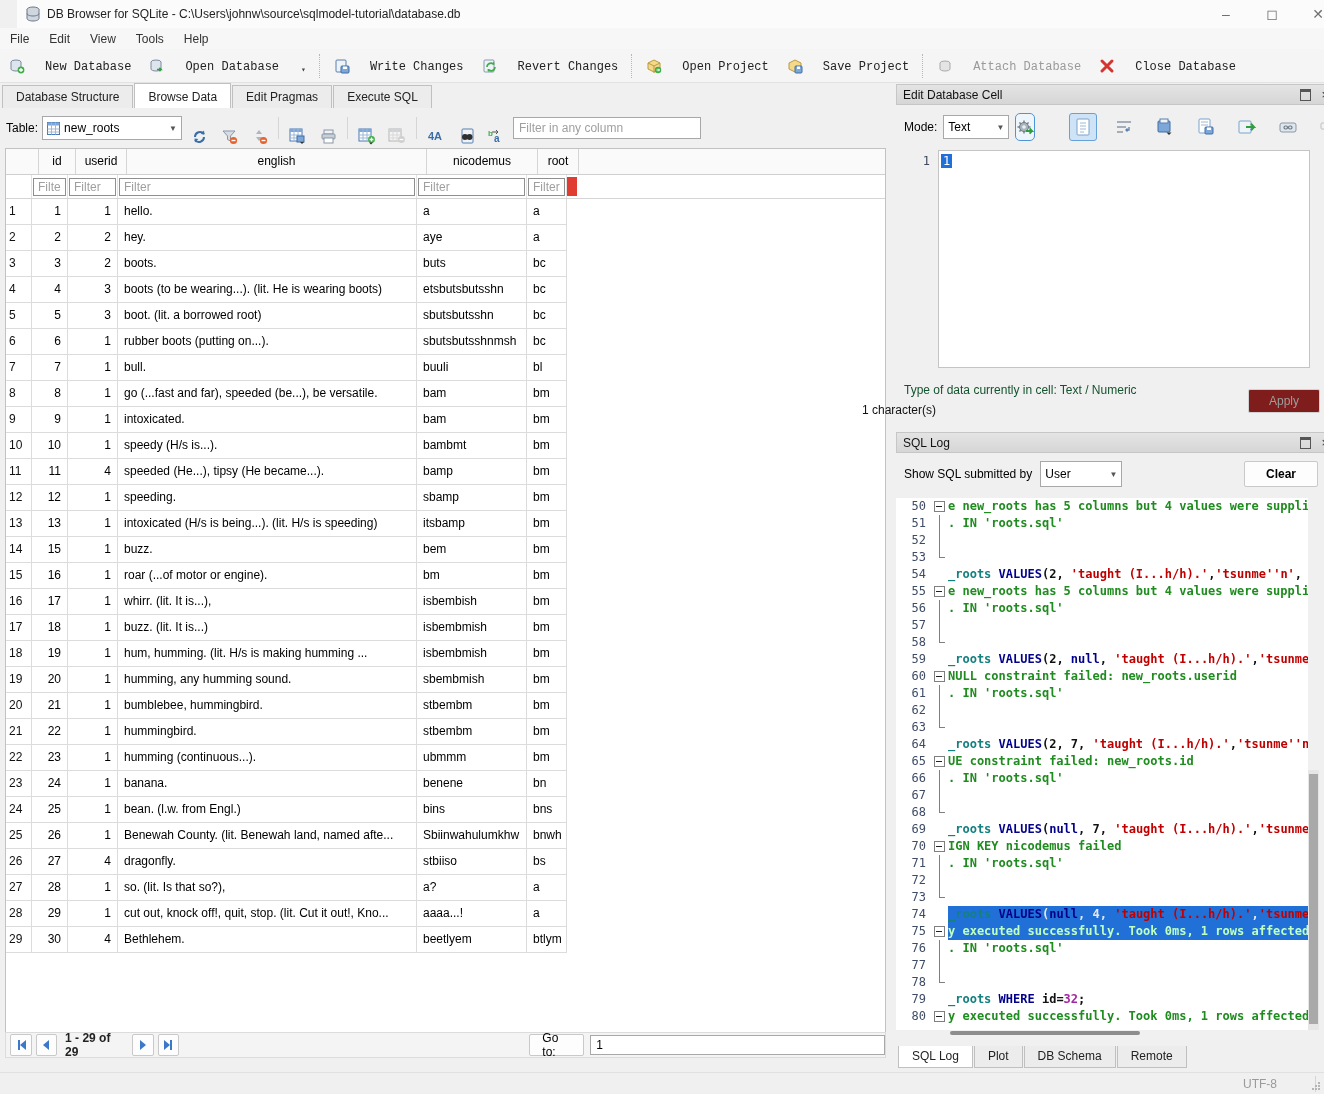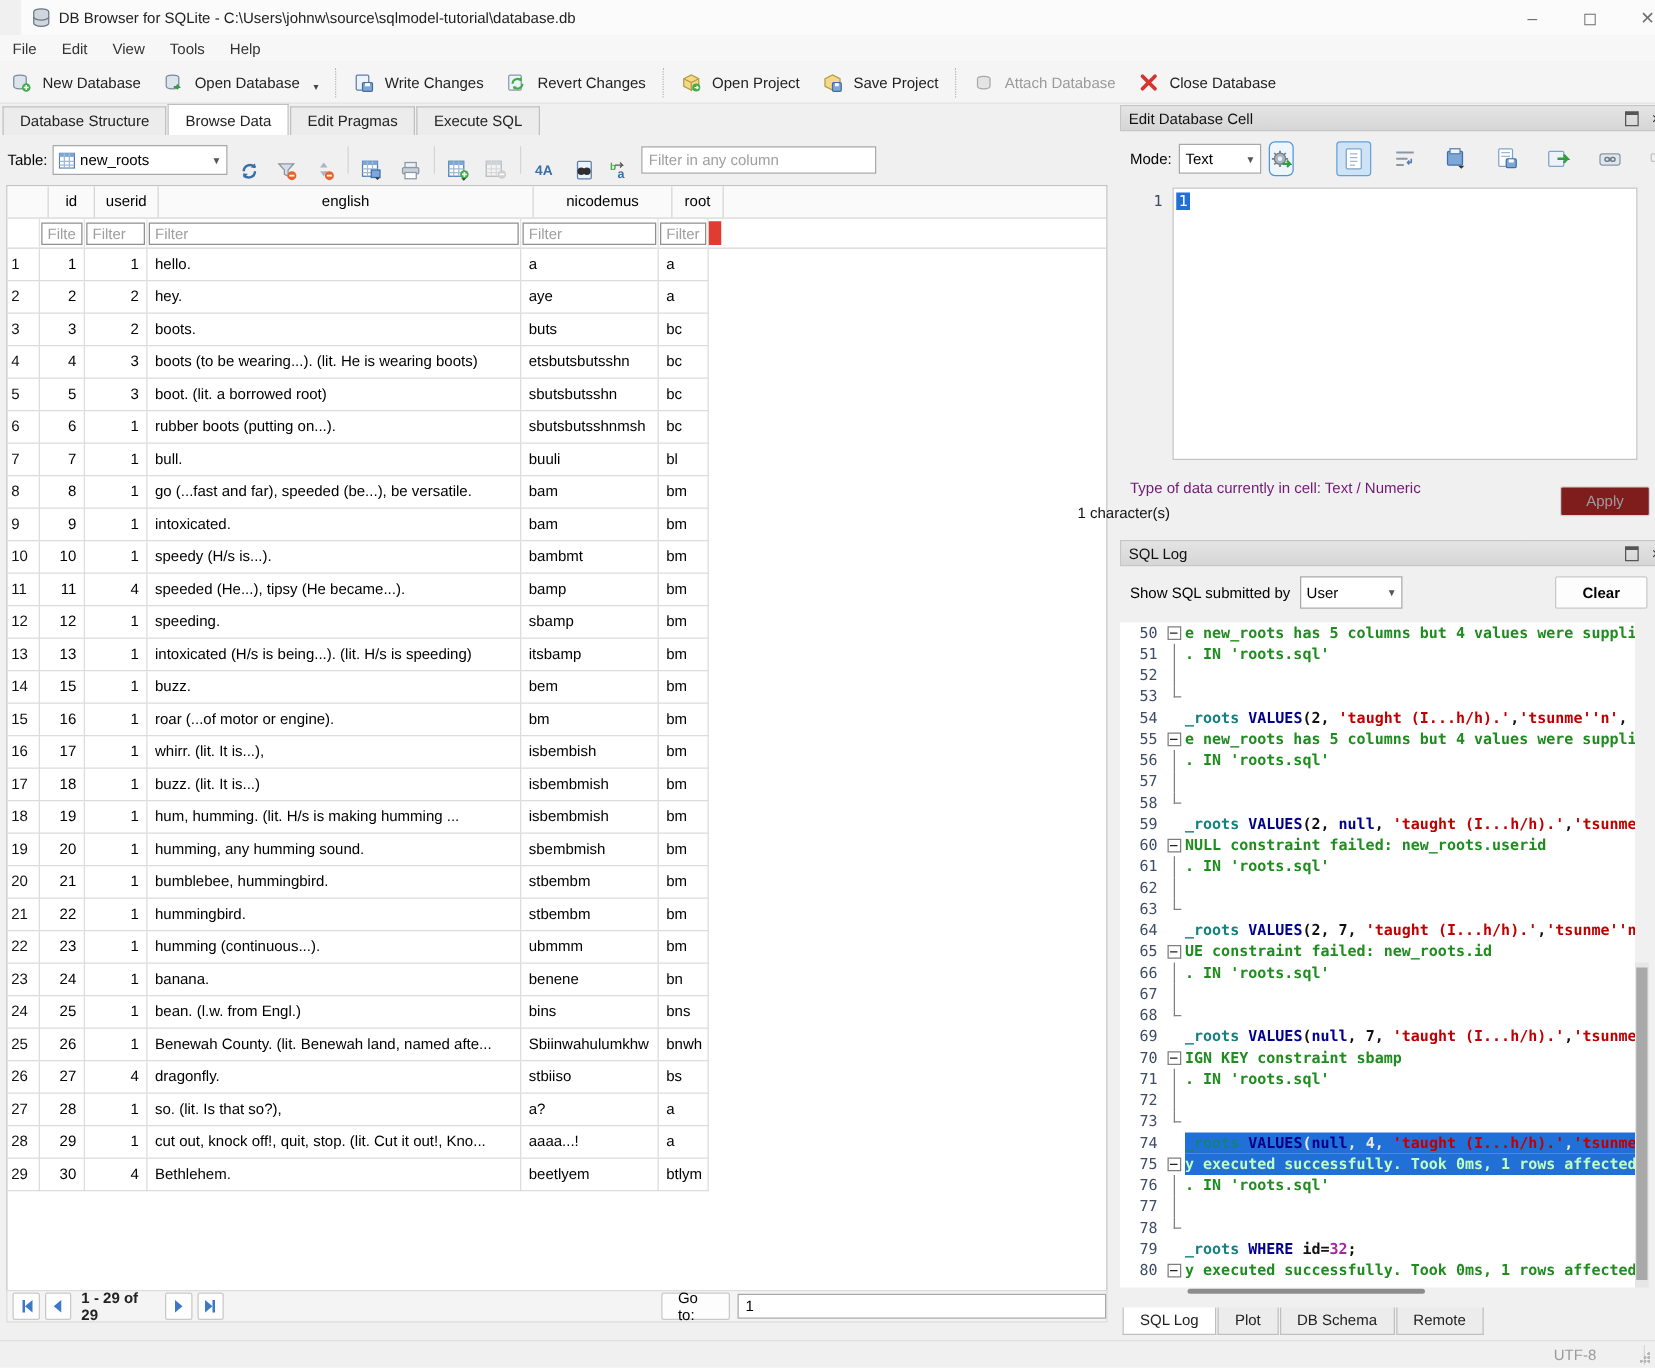--- a/index.html
+++ b/index.html
@@ -9,21 +9,21 @@
   
   .titlebar{top:0;left:17px;width:1324px;height:28px;background:#fbfbfb;display:flex;align-items:center;}
   .title-text{margin-left:6px;color:#222;}
   .win-controls{margin-left:auto;display:flex;height:28px;}
   .win-btn{width:46px;height:28px;display:flex;align-items:center;justify-content:center;color:#707070;font-size:14px;}
   
   .menubar{top:28px;left:0;width:1324px;height:21px;display:flex;align-items:center;background:#f7f7f7;}
   .menu-item{padding:2px 10px;color:#333;}
   
   .toolbar{top:49px;left:0;width:1324px;height:33px;background:#f5f5f5;border-bottom:1px solid #e2e2e2;display:flex;align-items:center;}
-  .tb-btn{display:flex;align-items:center;gap:9px;padding:4px 9px;color:#222;white-space:nowrap;}
+  .tb-btn{display:flex;align-items:flex-end;gap:20px;padding:4px 9px;color:#222;white-space:nowrap;font-family:Liberation Mono, monospace;}
   .tb-btn.disabled{color:#9a9a9a;}
   .tb-sep{width:1px;height:24px;border-left:1px dotted #b8b8b8;margin:0 4px;}
   .dd-arrow{font-size:8px;color:#444;margin-left:2px;align-self:flex-end;}
   
   .main-tabs{top:84px;left:2px;display:flex;align-items:flex-end;height:24px;}
   .tab{padding:4px 13px;background:#ececec;border:1px solid #c0c0c0;border-bottom:none;margin-right:1px;color:#222;}
   .tab.active{background:#fff;padding-top:6px;position:relative;z-index:2;}
   
   .browse-controls{top:113px;left:6px;width:878px;height:30px;display:flex;align-items:center;gap:4px;}
   .combo{display:flex;align-items:center;background:#fff;border:1px solid #a8a8a8;height:22px;padding:0 4px;gap:4px;}
@@ -62,21 +62,21 @@
   .ec-toolbar{top:110px;left:904px;width:414px;height:34px;display:flex;align-items:center;gap:6px;}
   .mode-combo{width:64px;height:22px;gap:26px;}
   .roundbtn{width:28px;height:26px;border:1px solid #4f94d6;border-radius:5px;display:flex;align-items:center;justify-content:center;background:#eef5fb;}
   .ec-icons{display:flex;gap:13px;margin-left:28px;align-items:center;}
   .ec-ic{width:26px;height:26px;display:flex;align-items:center;justify-content:center;border:1px solid transparent;border-radius:3px;}
   .ec-ic.active{background:#cfe3f6;border-color:#66a1d8;}
   .editor{top:150px;left:904px;width:406px;height:218px;display:flex;font-family:"DejaVu Sans Mono",monospace;font-size:12px;}
   .ed-gutter{width:34px;text-align:right;padding:4px 8px 0 0;color:#404a5e;box-sizing:border-box;}
   .ed-area{flex:1;background:#fff;border:1px solid #c4c4c4;padding:3px 2px;}
   .ed-sel{background:#2070d8;color:#fff;padding:0 2px;}
-  .ec-info1{top:383px;left:904px;color:#701a75;}
+  .ec-info1{top:383px;left:904px;color:#14532d;}
   .ec-info2{top:403px;left:862px;color:#111;}
   .apply-btn{top:389px;left:1248px;width:70px;height:22px;border:1px solid #d2d2d2;background:#7f1d1d;color:#9d9d9d;display:flex;align-items:center;justify-content:center;border-radius:2px;}
   .log-head{top:432px;left:896px;width:426px;}
   .log-controls{top:460px;left:904px;width:414px;height:28px;display:flex;align-items:center;}
   .user-combo{width:72px;height:24px;margin-left:8px;}
   .clear-btn{margin-left:auto;width:72px;height:24px;border:1px solid #c9c9c9;background:#fdfdfd;border-radius:2px;display:flex;align-items:center;justify-content:center;font-weight:bold;}
   
   .log-view{top:498px;left:896px;width:412px;height:532px;background:#fff;overflow:hidden;font-family:"DejaVu Sans Mono",monospace;font-size:12px;font-weight:bold;}
   .log-line{display:flex;height:17px;line-height:17px;white-space:pre;}
   .lnum{width:30px;text-align:right;padding-right:6px;color:#3e4c66;flex:none;font-weight:normal;}
@@ -758,21 +758,21 @@
       <div class="log-line"><div class="lnum">60</div><div class="fold start"></div><div class="lcontent"><span class="t-msg">NULL constraint failed: new_roots.userid</span></div></div>
       <div class="log-line"><div class="lnum">61</div><div class="fold mid"></div><div class="lcontent"><span class="t-msg">. IN 'roots.sql'</span></div></div>
       <div class="log-line"><div class="lnum">62</div><div class="fold mid"></div><div class="lcontent"></div></div>
       <div class="log-line"><div class="lnum">63</div><div class="fold end"></div><div class="lcontent"></div></div>
       <div class="log-line"><div class="lnum">64</div><div class="fold"></div><div class="lcontent"><span class="t-id">_roots </span><span class="t-kw">VALUES</span><span class="t-pl">(2, 7, </span><span class="t-str">'taught (I...h/h).'</span><span class="t-pl">,</span><span class="t-str">'tsunme''n',</span></div></div>
       <div class="log-line"><div class="lnum">65</div><div class="fold start"></div><div class="lcontent"><span class="t-msg">UE constraint failed: new_roots.id</span></div></div>
       <div class="log-line"><div class="lnum">66</div><div class="fold mid"></div><div class="lcontent"><span class="t-msg">. IN 'roots.sql'</span></div></div>
       <div class="log-line"><div class="lnum">67</div><div class="fold mid"></div><div class="lcontent"></div></div>
       <div class="log-line"><div class="lnum">68</div><div class="fold end"></div><div class="lcontent"></div></div>
       <div class="log-line"><div class="lnum">69</div><div class="fold"></div><div class="lcontent"><span class="t-id">_roots </span><span class="t-kw">VALUES</span><span class="t-pl">(</span><span class="t-kw">null</span><span class="t-pl">, 7, </span><span class="t-str">'taught (I...h/h).'</span><span class="t-pl">,</span><span class="t-str">'tsunme''n',</span></div></div>
-      <div class="log-line"><div class="lnum">70</div><div class="fold start"></div><div class="lcontent"><span class="t-msg">IGN KEY constraint sbamp</span></div></div>
+      <div class="log-line"><div class="lnum">70</div><div class="fold start"></div><div class="lcontent"><span class="t-msg">IGN KEY nicodemus failed</span></div></div>
       <div class="log-line"><div class="lnum">71</div><div class="fold mid"></div><div class="lcontent"><span class="t-msg">. IN 'roots.sql'</span></div></div>
       <div class="log-line"><div class="lnum">72</div><div class="fold mid"></div><div class="lcontent"></div></div>
       <div class="log-line"><div class="lnum">73</div><div class="fold end"></div><div class="lcontent"></div></div>
       <div class="log-line sel"><div class="lnum">74</div><div class="fold"></div><div class="lcontent"><span class="t-id">_roots </span><span class="t-kw">VALUES</span><span class="t-pl">(</span><span class="t-kw">null</span><span class="t-pl">, 4, </span><span class="t-str">'taught (I...h/h).'</span><span class="t-pl">,</span><span class="t-str">'tsunme''n',</span></div></div>
       <div class="log-line sel"><div class="lnum">75</div><div class="fold start"></div><div class="lcontent"><span class="t-msg">y executed successfully. Took 0ms, 1 rows affected</span></div></div>
       <div class="log-line"><div class="lnum">76</div><div class="fold mid"></div><div class="lcontent"><span class="t-msg">. IN 'roots.sql'</span></div></div>
       <div class="log-line"><div class="lnum">77</div><div class="fold mid"></div><div class="lcontent"></div></div>
       <div class="log-line"><div class="lnum">78</div><div class="fold end"></div><div class="lcontent"></div></div>
       <div class="log-line"><div class="lnum">79</div><div class="fold"></div><div class="lcontent"><span class="t-id">_roots </span><span class="t-kw">WHERE</span><span class="t-pl"> id=</span><span class="t-nm">32</span><span class="t-pl">;</span></div></div>
       <div class="log-line"><div class="lnum">80</div><div class="fold start"></div><div class="lcontent"><span class="t-msg">y executed successfully. Took 0ms, 1 rows affected</span></div></div>

